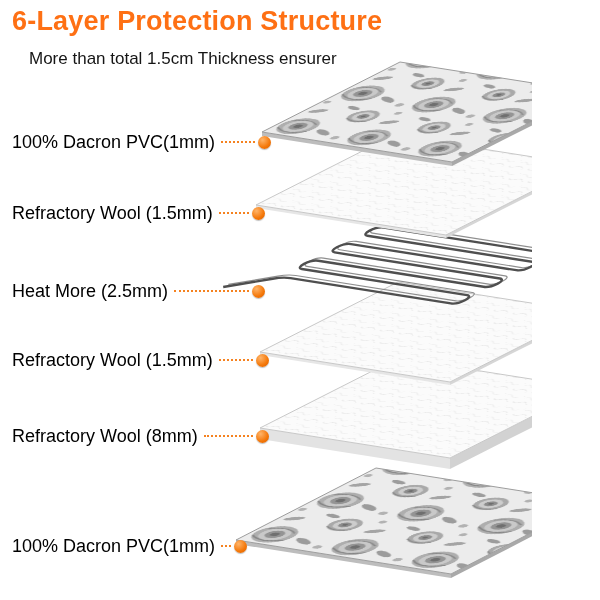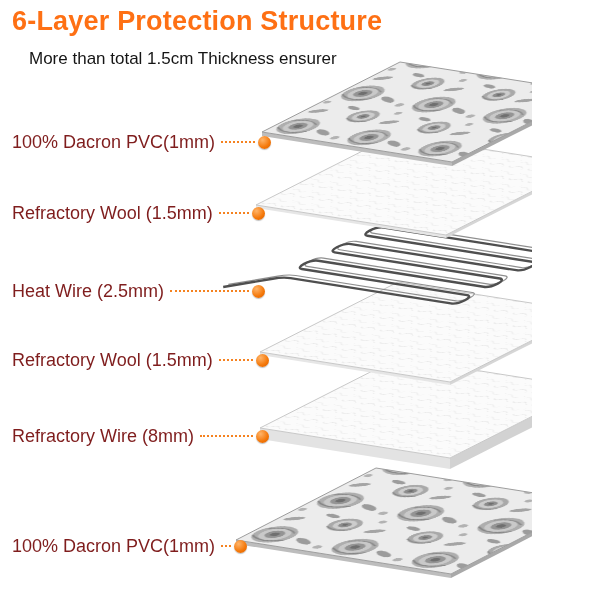--- a/index.html
+++ b/index.html
@@ -18,21 +18,21 @@
   }
   .subtitle{
     position:absolute;left:13px;top:48px;
     font-size:17px;color:#151515;line-height:1.32;margin-left:16px;
   }
   .label-row{
     position:absolute;left:12px;height:22px;
     display:flex;align-items:center;
   }
   .layer-label{
-    color:#7f1d1d;font-size:18px;white-space:nowrap;
+    color:#000000;font-size:18px;white-space:nowrap;
     line-height:22px;
   }
   .leader{
     flex:1 1 auto;height:0;
     border-top:2.6px dotted #f58220;
     margin:0 3px 0 6px;min-width:10px;
   }
   .dot{
     flex:0 0 auto;width:13px;height:13px;border-radius:50%;
     background:radial-gradient(circle at 35% 30%, #ffb469, #f47708 60%, #d95f00 100%);
@@ -155,33 +155,33 @@
     <div class="dot"></div>
   </div>
 
   <div class="label-row" id="row-2">
     <span class="layer-label">Refractory Wool (1.5mm)</span>
     <div class="leader"></div>
     <div class="dot"></div>
   </div>
 
   <div class="label-row" id="row-3">
-    <span class="layer-label">Heat Wire (2.5mm)</span>
+    <span class="layer-label">Heat More (2.5mm)</span>
     <div class="leader"></div>
     <div class="dot"></div>
   </div>
 
   <div class="label-row" id="row-4">
     <span class="layer-label">Refractory Wool (1.5mm)</span>
     <div class="leader"></div>
     <div class="dot"></div>
   </div>
 
   <div class="label-row" id="row-5">
-    <span class="layer-label">Refractory Wire (8mm)</span>
+    <span class="layer-label">Refractory Wool (8mm)</span>
     <div class="leader"></div>
     <div class="dot"></div>
   </div>
 
   <div class="label-row" id="row-6">
     <span class="layer-label">100% Dacron PVC(1mm)</span>
     <div class="leader"></div>
     <div class="dot"></div>
   </div>
 

